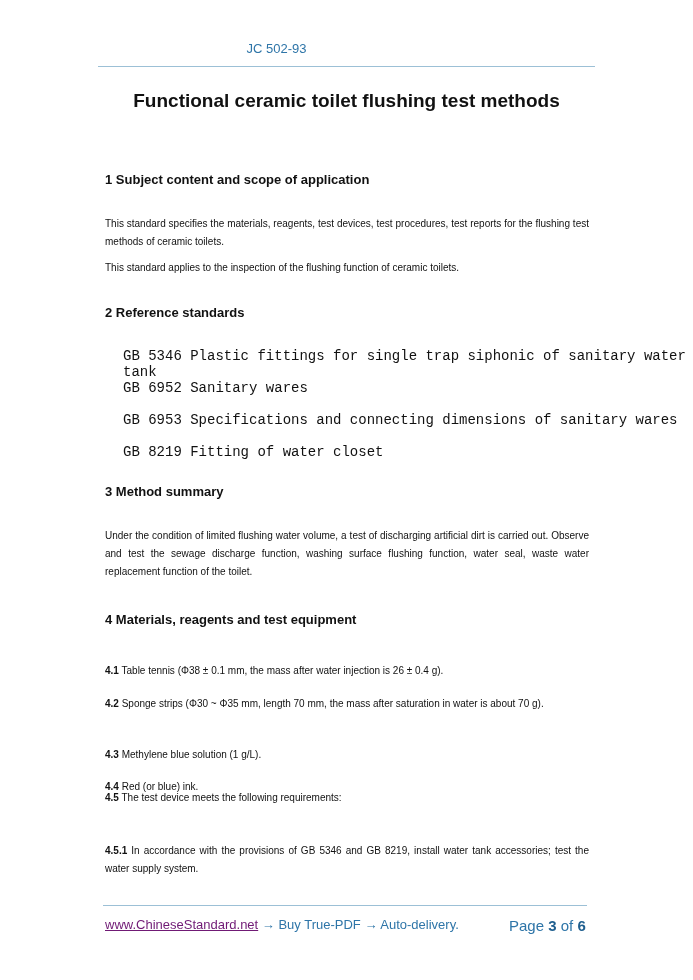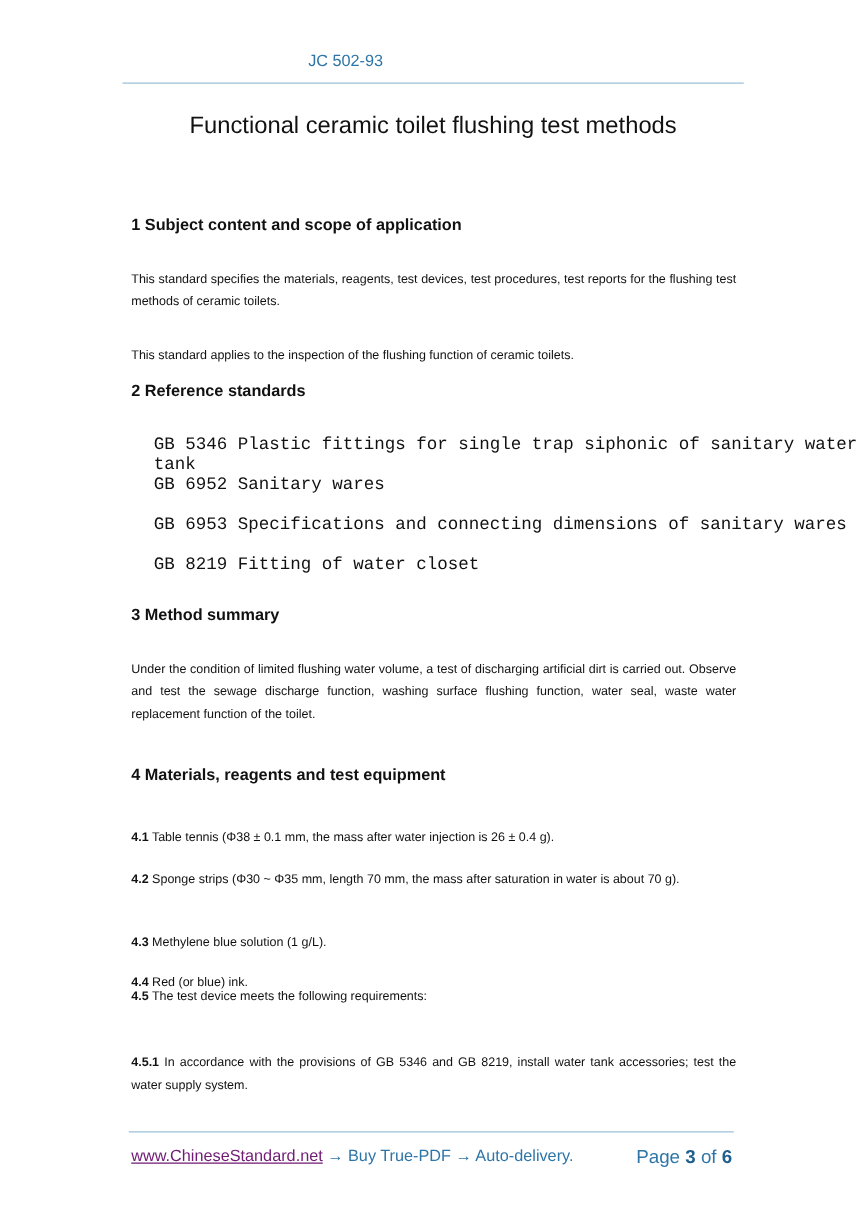--- a/index.html
+++ b/index.html
@@ -1,40 +1,40 @@
 <!DOCTYPE html>
 <html><head>
   <meta charset="utf-8">
   <style>
     html, body { margin: 0; padding: 0; background: #ffffff; }
     body { width: 693px; height: 980px; position: relative; font-family: "Liberation Sans", sans-serif; color: #111111; overflow: hidden; }
     .header-code { position: absolute; top: 41px; left: 0; width: 553px; text-align: center; font-size: 13px; color: #2e75a8; }
     .header-rule { position: absolute; top: 66px; left: 98px; width: 497px; height: 1px; background: #9cc0d6; }
-    .doc-title { position: absolute; top: 90px; left: 0; width: 693px; text-align: center; font-size: 19px; font-weight: normal; }
+    .doc-title { position: absolute; top: 90px; left: 0; width: 693px; text-align: center; font-size: 19px; font-weight: bold; }
     .h1 { position: absolute; left: 105px; font-size: 13px; font-weight: bold; }
     .para { position: absolute; left: 105px; width: 484px; font-size: 10px; line-height: 18px; text-align: justify; }
     .ref { position: absolute; left: 123px; font-size: 14px; font-family: Liberation Mono, monospace; }
     .para b { font-weight: bold; }
     .footer-rule { position: absolute; top: 905px; left: 103px; width: 484px; height: 1px; background: #9cc0d6; }
     .footer-left { position: absolute; top: 917px; left: 105px; font-size: 13px; color: #2e75a8; }
     .footer-left a { color: #701a75; text-decoration: underline; }
     .footer-right { position: absolute; top: 917px; left: 509px; font-size: 15px; color: #2e75a8; }
     .footer-right b { color: #1f5f8f; }
   </style>
 </head>
 <body>
 
 <div class="header-code">JC 502-93</div>
 <div class="header-rule"></div>
 
 <div class="doc-title">Functional ceramic toilet flushing test methods</div>
 
 <div class="h1" style="top:172px">1 Subject content and scope of application</div>
 <div class="para" style="top:215px">This standard specifies the materials, reagents, test devices, test procedures, test reports for the flushing test methods of ceramic toilets.</div>
-<div class="para" style="top:276px">This standard applies to the inspection of the flushing function of ceramic toilets.</div>
+<div class="para" style="top:259px">This standard applies to the inspection of the flushing function of ceramic toilets.</div>
 
 <div class="h1" style="top:305px">2 Reference standards</div>
 <div class="ref" style="top:348px">GB 5346 Plastic fittings for single trap siphonic of sanitary water tank</div>
 <div class="ref" style="top:380px">GB 6952 Sanitary wares</div>
 <div class="ref" style="top:412px">GB 6953 Specifications and connecting dimensions of sanitary wares</div>
 <div class="ref" style="top:444px">GB 8219 Fitting of water closet</div>
 
 <div class="h1" style="top:484px">3 Method summary</div>
 <div class="para" style="top:527px">Under the condition of limited flushing water volume, a test of discharging artificial dirt is carried out. Observe and test the sewage discharge function, washing surface flushing function, water seal, waste water replacement function of the toilet.</div>
 

